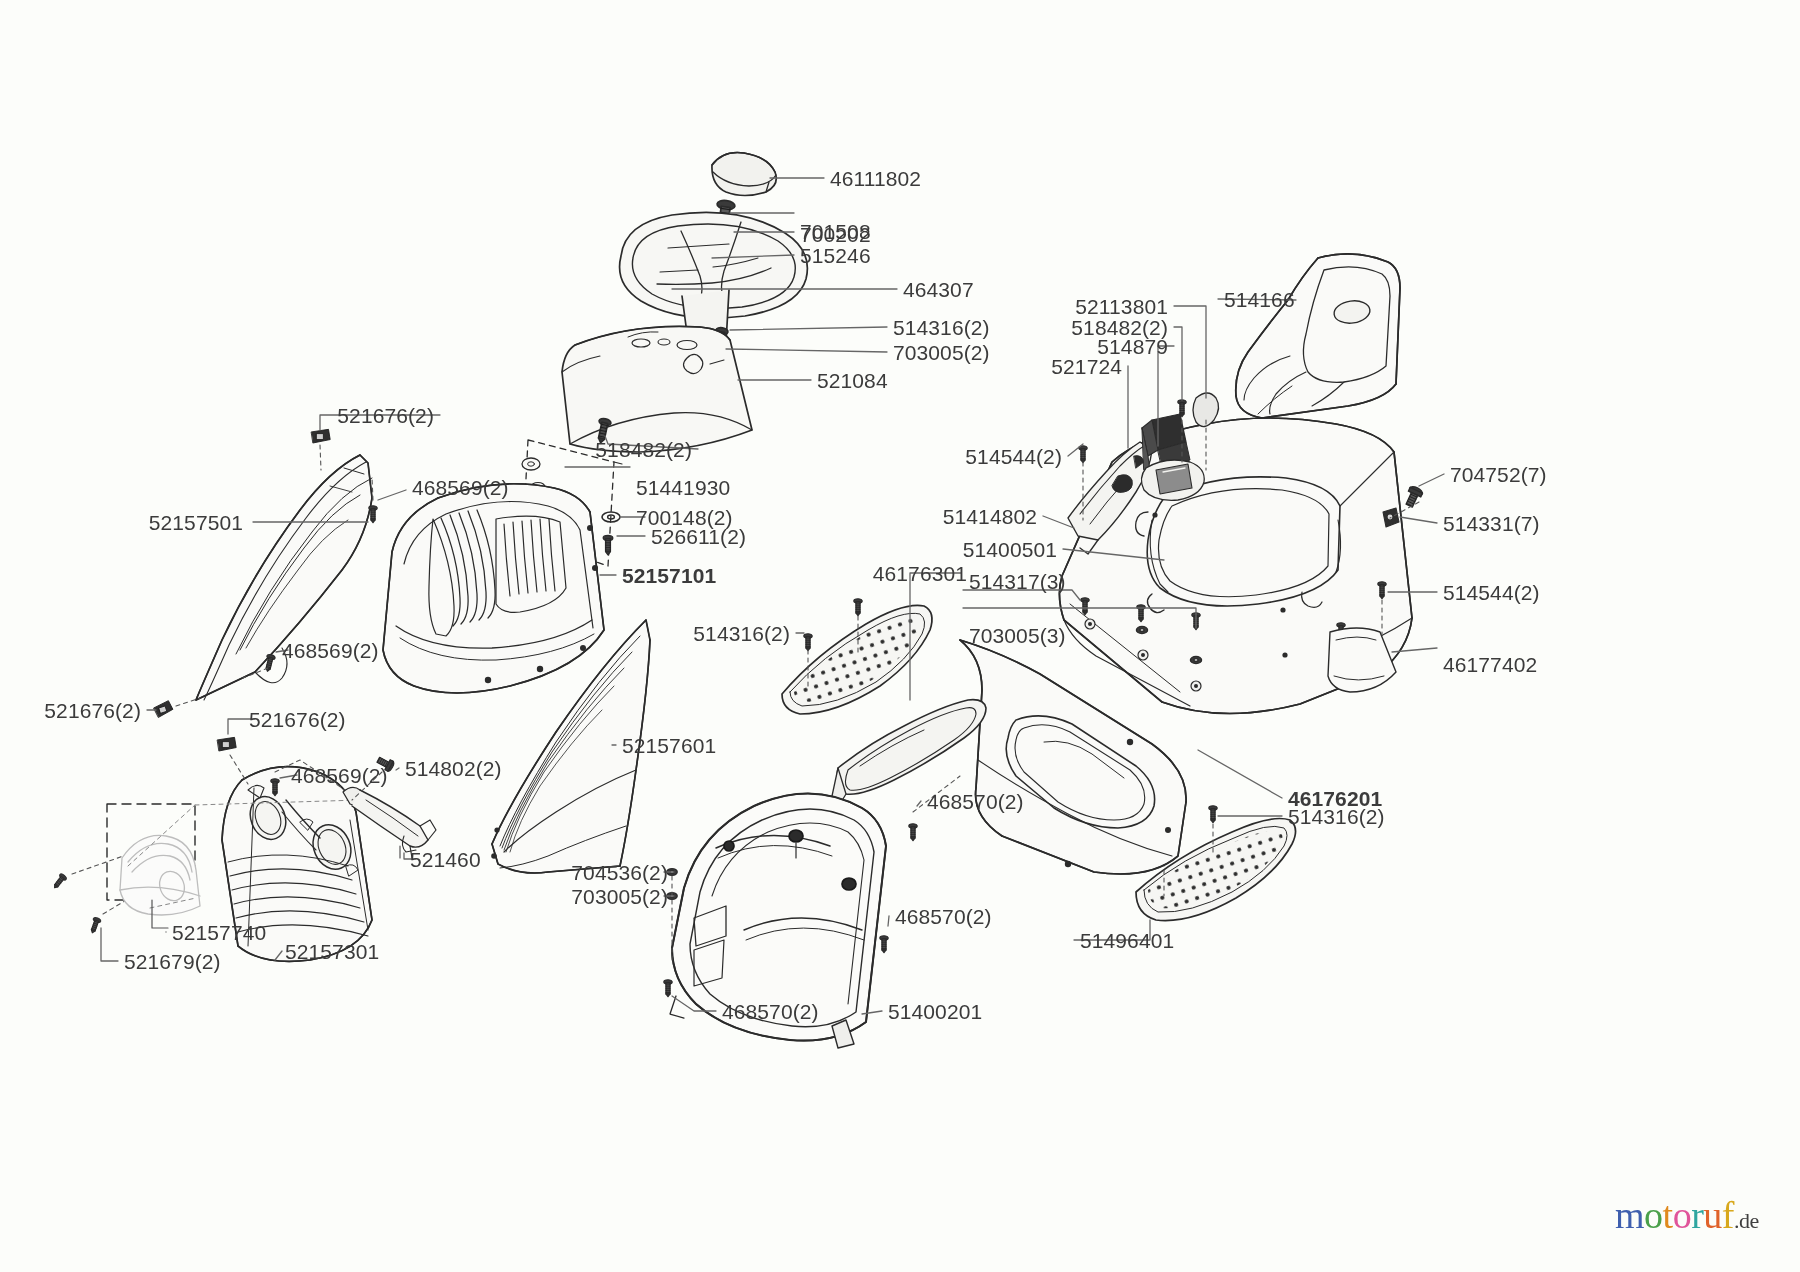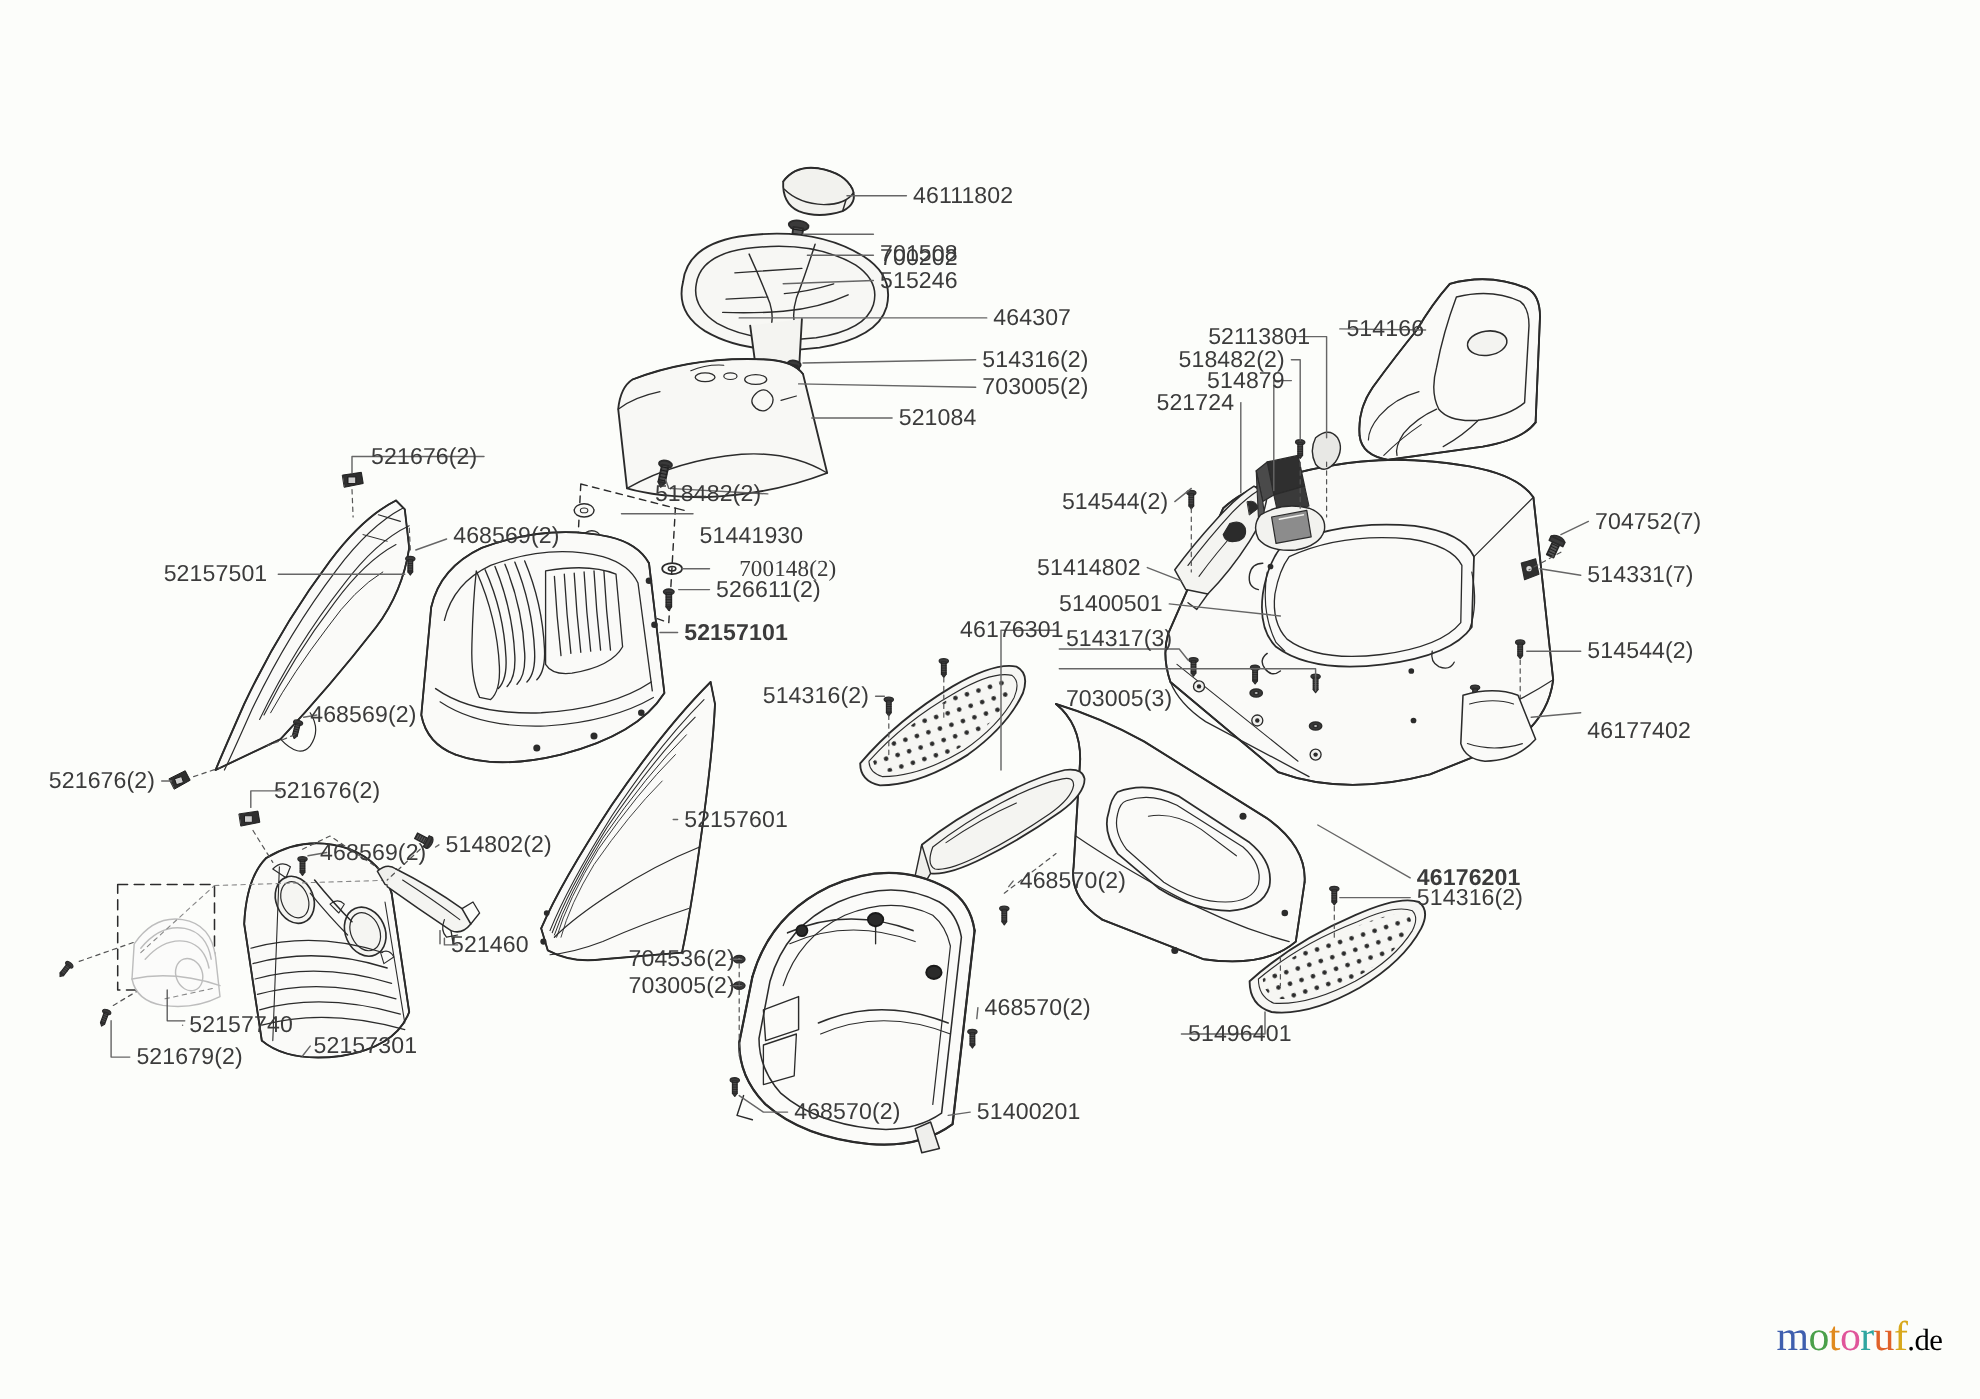--- a/index.html
+++ b/index.html
@@ -32,21 +32,21 @@
     white-space:nowrap;
     line-height:1;
   }
   .wm .s0{color:#3f5fae;}
   .wm .s1{color:#4aa04a;}
   .wm .s2{color:#e08a1e;}
   .wm .s3{color:#e0559a;}
   .wm .s4{color:#2fa6a0;}
   .wm .s5{color:#e0622a;}
   .wm .s6{color:#d8a81c;}
-  .wm .s7{color:#000000;font-size:28px;}
+  .wm .s7{color:#404040;font-size:22px;}
 </style>
 </head>
 <body>
 
 <div id="stage">
 
   <svg id="art" viewBox="0 0 1800 1272" xmlns="http://www.w3.org/2000/svg">
     <defs>
       <pattern id="mesh" width="11" height="11" patternUnits="userSpaceOnUse" patternTransform="rotate(-18)">
         <circle cx="3" cy="3" r="2.1" fill="#2b2b2b"></circle>
@@ -615,21 +615,21 @@
       <div class="lbl l" style="left: 800px; top: 255px;">515246</div>
       <div class="lbl l" style="left: 903px; top: 289px;">464307</div>
       <div class="lbl l" style="left: 893px; top: 327px;">514316(2)</div>
       <div class="lbl l" style="left: 893px; top: 352px;">703005(2)</div>
       <div class="lbl l" style="left: 817px; top: 380px;">521084</div>
       <div class="lbl r" style="left: 692px; top: 449px;">518482(2)</div>
       <div class="lbl l" style="left: 636px; top: 487px;">51441930</div>
       <div class="lbl r" style="left: 434px; top: 415px;">521676(2)</div>
       <div class="lbl l" style="left: 412px; top: 487px;">468569(2)</div>
       <div class="lbl r" style="left: 243px; top: 522px;">52157501</div>
-      <div class="lbl l" style="left: 672px; top: 517px; font-family: Liberation Serif, serif;">700148(2)</div>
+      <div class="lbl l" style="left: 636px; top: 517px;">700148(2)</div>
       <div class="lbl l" style="left: 651px; top: 536px;">526611(2)</div>
       <div class="lbl l" style="left: 622px; top: 575px; font-weight: bold;">52157101</div>
       <div class="lbl l" style="left: 282px; top: 650px;">468569(2)</div>
       <div class="lbl r" style="left: 141px; top: 710px;">521676(2)</div>
       <div class="lbl l" style="left: 249px; top: 719px;">521676(2)</div>
       <div class="lbl l" style="left: 291px; top: 775px;">468569(2)</div>
       <div class="lbl l" style="left: 405px; top: 768px;">514802(2)</div>
       <div class="lbl l" style="left: 410px; top: 859px;">521460</div>
       <div class="lbl l" style="left: 172px; top: 932px;">52157740</div>
       <div class="lbl l" style="left: 285px; top: 951px;">52157301</div>
@@ -638,21 +638,21 @@
       <div class="lbl r" style="left: 668px; top: 872px;">704536(2)</div>
       <div class="lbl r" style="left: 668px; top: 896px;">703005(2)</div>
       <div class="lbl l" style="left: 927px; top: 801px;">468570(2)</div>
       <div class="lbl l" style="left: 895px; top: 916px;">468570(2)</div>
       <div class="lbl l" style="left: 722px; top: 1011px;">468570(2)</div>
       <div class="lbl l" style="left: 888px; top: 1011px;">51400201</div>
       <div class="lbl r" style="left: 790px; top: 633px;">514316(2)</div>
       <div class="lbl r" style="left: 967px; top: 573px;">46176301</div>
       <div class="lbl l" style="left: 969px; top: 581px;">514317(3)</div>
       <div class="lbl l" style="left: 969px; top: 599px; margin-top: 36px;">703005(3)</div>
-      <div class="lbl r" style="left: 1168px; top: 306px; margin-left: 23px;">52113801</div>
+      <div class="lbl r" style="left: 1168px; top: 306px;">52113801</div>
       <div class="lbl l" style="left: 1224px; top: 299px;">514166</div>
       <div class="lbl r" style="left: 1168px; top: 327px;">518482(2)</div>
       <div class="lbl r" style="left: 1168px; top: 346px;">514879</div>
       <div class="lbl r" style="left: 1122px; top: 366px;">521724</div>
       <div class="lbl r" style="left: 1062px; top: 456px;">514544(2)</div>
       <div class="lbl r" style="left: 1037px; top: 516px;">51414802</div>
       <div class="lbl r" style="left: 1057px; top: 549px;">51400501</div>
       <div class="lbl l" style="left: 1450px; top: 474px;">704752(7)</div>
       <div class="lbl l" style="left: 1443px; top: 523px;">514331(7)</div>
       <div class="lbl l" style="left: 1443px; top: 592px;">514544(2)</div>

